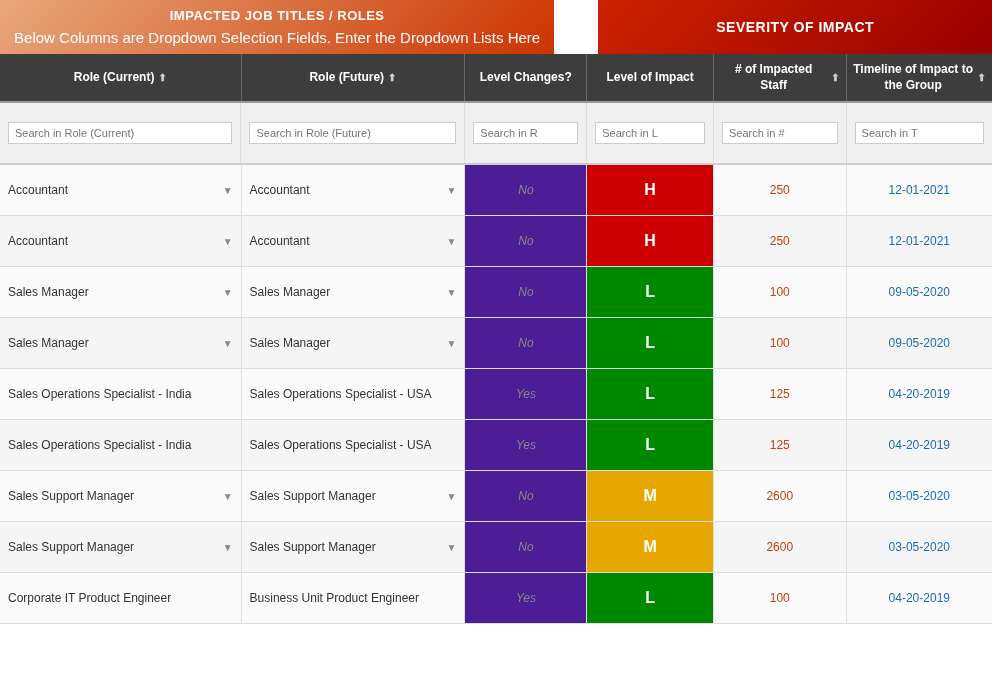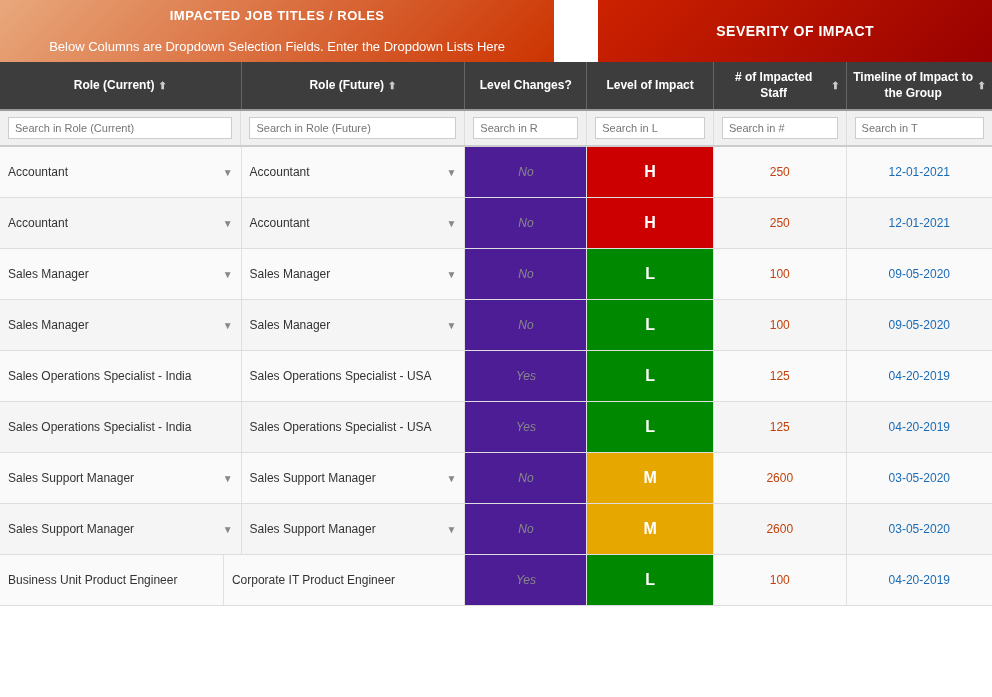--- a/index.html
+++ b/index.html
@@ -29,22 +29,22 @@
     }
 
     .top-left .main-title {
       font-weight: bold;
       font-size: 13px;
       letter-spacing: 0.5px;
       text-transform: uppercase;
     }
 
     .top-left .sub-title {
-      font-size: 13px;
-      margin-top: 16px;
+      font-size: 15px;
+      margin-top: 6px;
     }
 
     .top-right {
       width: 412px;
       background: linear-gradient(135deg, #cc2200 0%, #990000 100%);
       color: white;
       display: flex;
       align-items: center;
       justify-content: center;
       font-weight: bold;
@@ -91,21 +91,21 @@
     .col-timeline{ width: 148px; }
 
     
     .search-row {
       display: flex;
       background: #f0f0f0;
       border-bottom: 2px solid #ccc;
     }
 
     .search-cell {
-      padding: 6px 8px;
+      padding: 19px 8px;
       border-right: 1px solid #ddd;
     }
 
     .search-cell input {
       width: 100%;
       border: 1px solid #ccc;
       padding: 4px 6px;
       font-size: 11px;
       color: #888;
       background: white;
@@ -419,28 +419,28 @@
         <div class="impact-badge impact-M">M</div>
       </div>
       <div class="data-cell col-staff">
         <span>2600</span>
       </div>
       <div class="data-cell col-timeline">
         <span>03-05-2020</span>
       </div>
     </div>
       <div class="data-row">
+      <div class="data-cell col-current">
+        <span class="role-name">Corporate IT Product Engineer</span>
+
+      </div>
       <div class="data-cell col-future">
         <span class="role-name">Business Unit Product Engineer</span>
 
       </div>
-      <div class="data-cell col-current">
-        <span class="role-name">Corporate IT Product Engineer</span>
-
-      </div>
       <div class="data-cell col-changes">
         <span>Yes</span>
       </div>
       <div class="data-cell col-impact">
         <div class="impact-badge impact-L">L</div>
       </div>
       <div class="data-cell col-staff">
         <span>100</span>
       </div>
       <div class="data-cell col-timeline">

